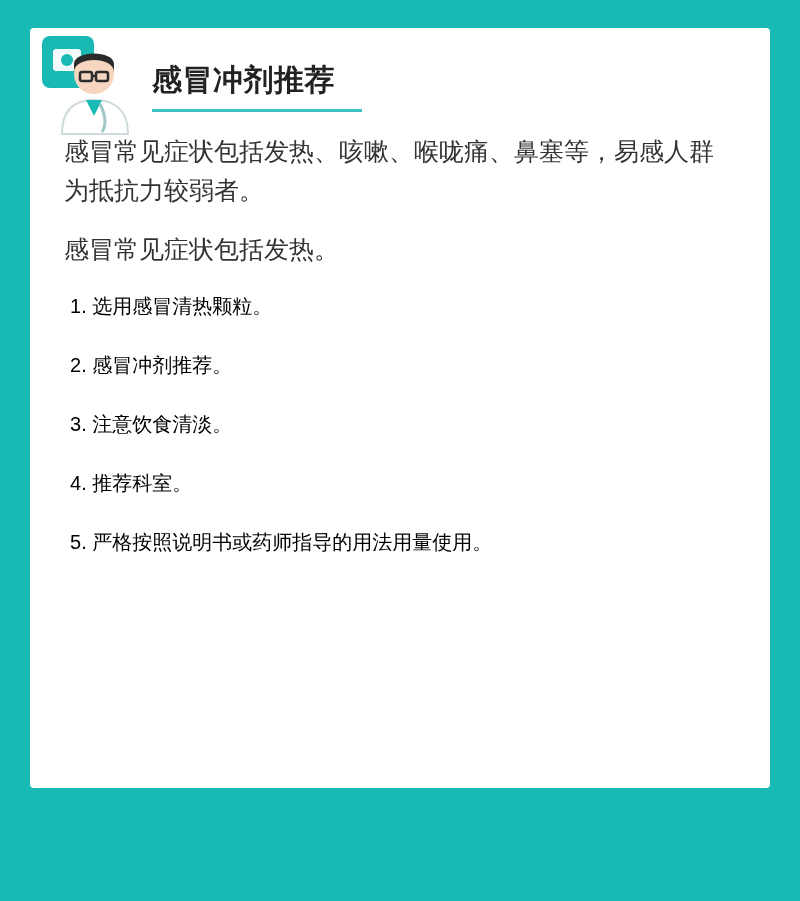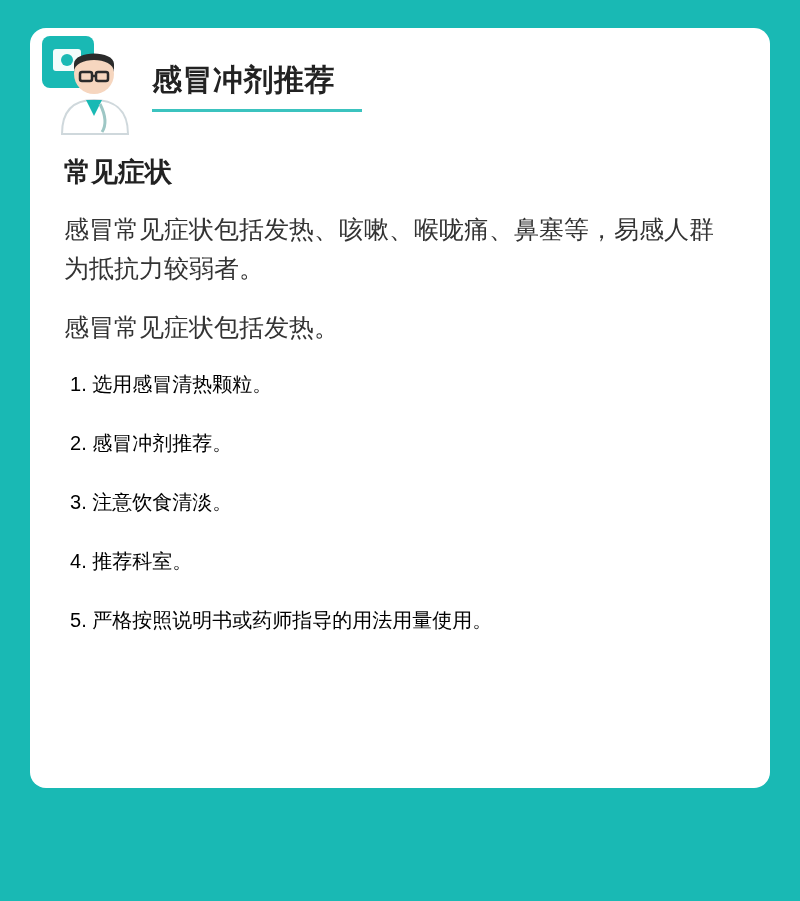--- a/index.html
+++ b/index.html
@@ -17,21 +17,21 @@
   .page {
     position: relative;
     width: 800px;
     height: 901px;
     box-sizing: border-box;
     padding: 28px 30px 0 30px;
   }
   .card {
     position: relative;
     background: #ffffff;
-    border-radius: 16px;
+    border-radius: 4px;
     padding: 26px 34px 34px 34px;
     box-sizing: border-box;
     min-height: 760px;
   }
   .doctor-icon {
     position: absolute;
     left: 10px;
     top: 6px;
     width: 110px;
     height: 110px;
@@ -100,21 +100,20 @@
         <rect x="40" y="38" width="12" height="9" rx="2" fill="none" stroke="#2b2b2b" stroke-width="2.5"></rect>
         <rect x="56" y="38" width="12" height="9" rx="2" fill="none" stroke="#2b2b2b" stroke-width="2.5"></rect>
         <line x1="52" y1="42" x2="56" y2="42" stroke="#2b2b2b" stroke-width="2.5"></line>
         <path d="M60 70 C66 82, 66 92, 62 98" fill="none" stroke="#9ec7c5" stroke-width="3"></path>
       </svg>
     </span>
 
     <div class="title">感冒冲剂推荐</div>
     <div class="title-underline"></div>
 
-    <h2 class="section">常见症状</h2>
     <p class="para">感冒常见症状包括发热、咳嗽、喉咙痛、鼻塞等，易感人群为抵抗力较弱者。</p>
 
     <p class="para">感冒常见症状包括发热。</p>
 
     <ol class="points">
       <li>选用感冒清热颗粒。</li>
       <li>感冒冲剂推荐。</li>
       <li>注意饮食清淡。</li>
       <li>推荐科室。</li>
       <li>严格按照说明书或药师指导的用法用量使用。</li>

